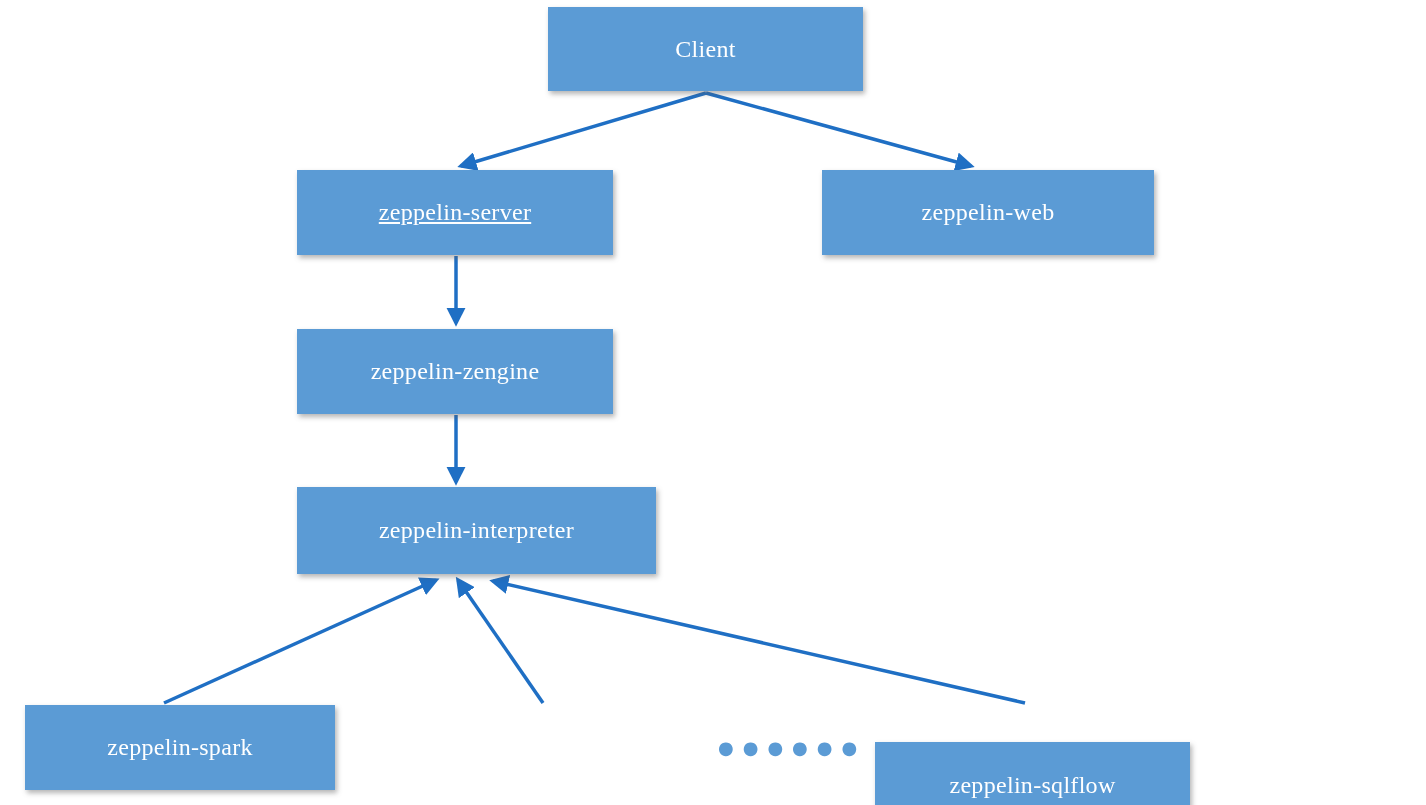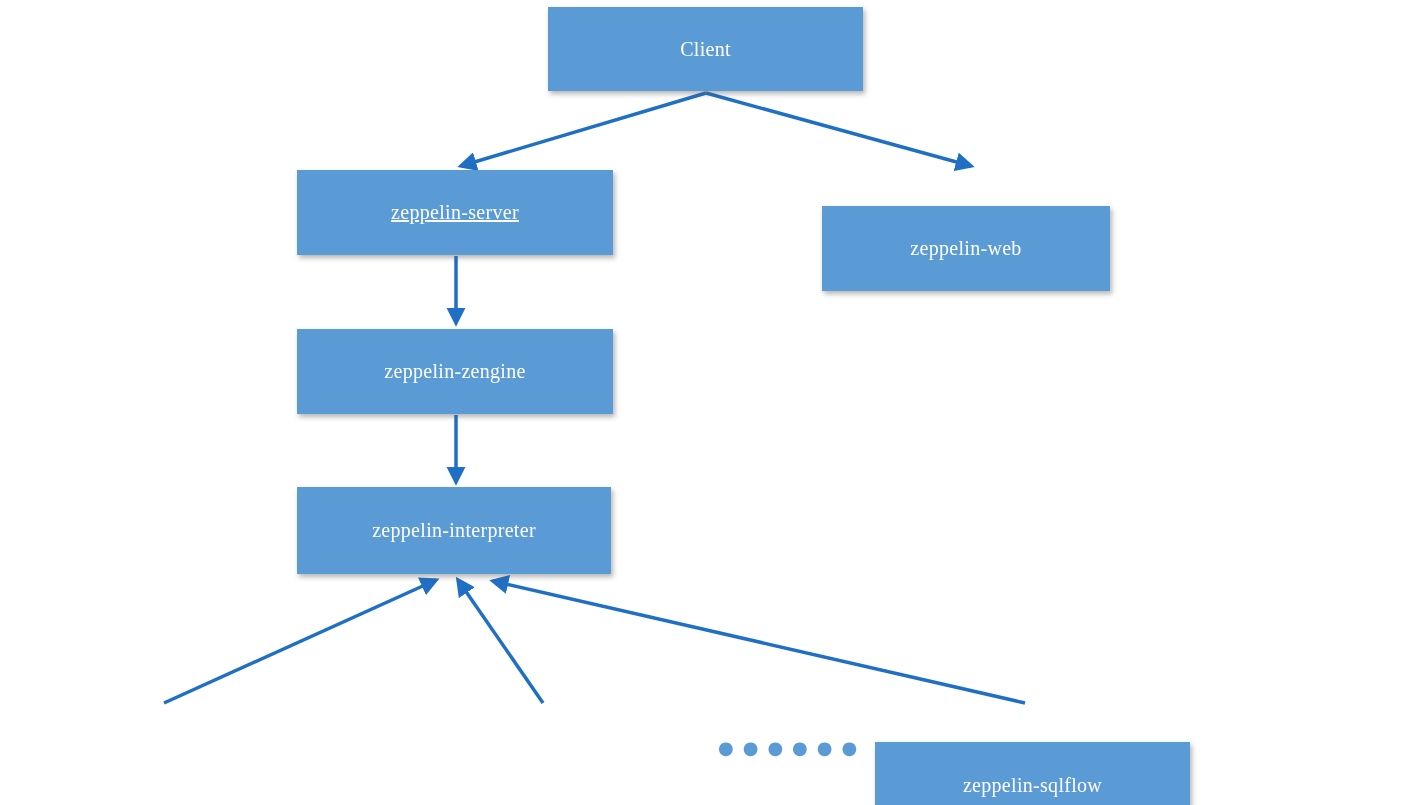--- a/index.html
+++ b/index.html
@@ -22,31 +22,31 @@
     width: 1426px;
     height: 805px;
   }
   .node {
     position: absolute;
     background: var(--node-fill, #5b9bd5);
     color: var(--node-text, #ffffff);
     display: flex;
     align-items: center;
     justify-content: center;
-    font-size: 20px;
+    font-size: 24px;
     letter-spacing: 0.3px;
     box-shadow: 2px 3px 5px rgba(90, 90, 90, 0.45);
     text-align: left;
     user-select: none;
   }
   .node-client       { left: 548px; top: 7px;   width: 315px; height: 84px; }
   .node-server       { left: 297px; top: 170px; width: 316px; height: 85px; text-decoration: underline; }
-  .node-web          { left: 822px; top: 170px; width: 288px; height: 85px; margin-top: 36px; }
+  .node-web          { left: 822px; top: 170px; width: 332px; height: 85px; }
   .node-zengine      { left: 297px; top: 329px; width: 316px; height: 85px; }
-  .node-interpreter  { left: 297px; top: 487px; width: 314px; height: 87px; }
+  .node-interpreter  { left: 297px; top: 487px; width: 359px; height: 87px; }
   .node-spark        { left: 25px;  top: 705px; width: 310px; height: 85px; }
   .node-flink        { left: 395px; top: 705px; width: 310px; height: 85px; }
   .node-sqlflow      { left: 875px; top: 705px; width: 315px; height: 87px; margin-top: 37px; }
   .ellipsis {
     position: absolute;
     left: 718px;
     top: 733px;
     width: 140px;
     height: 30px;
     line-height: 30px;
@@ -96,20 +96,23 @@
   </div>
 
   <div class="node node-zengine">
     <span>zeppelin-zengine</span>
   </div>
 
   <div class="node node-interpreter">
     <span>zeppelin-interpreter</span>
   </div>
 
+  <div class="node node-spark">
+    <span>zeppelin-spark</span>
+  </div>
 
 
   <div class="node node-sqlflow">
     <span>zeppelin-sqlflow</span>
   </div>
 
   <div class="ellipsis">●●●●●●</div>
 
 </div>
 

